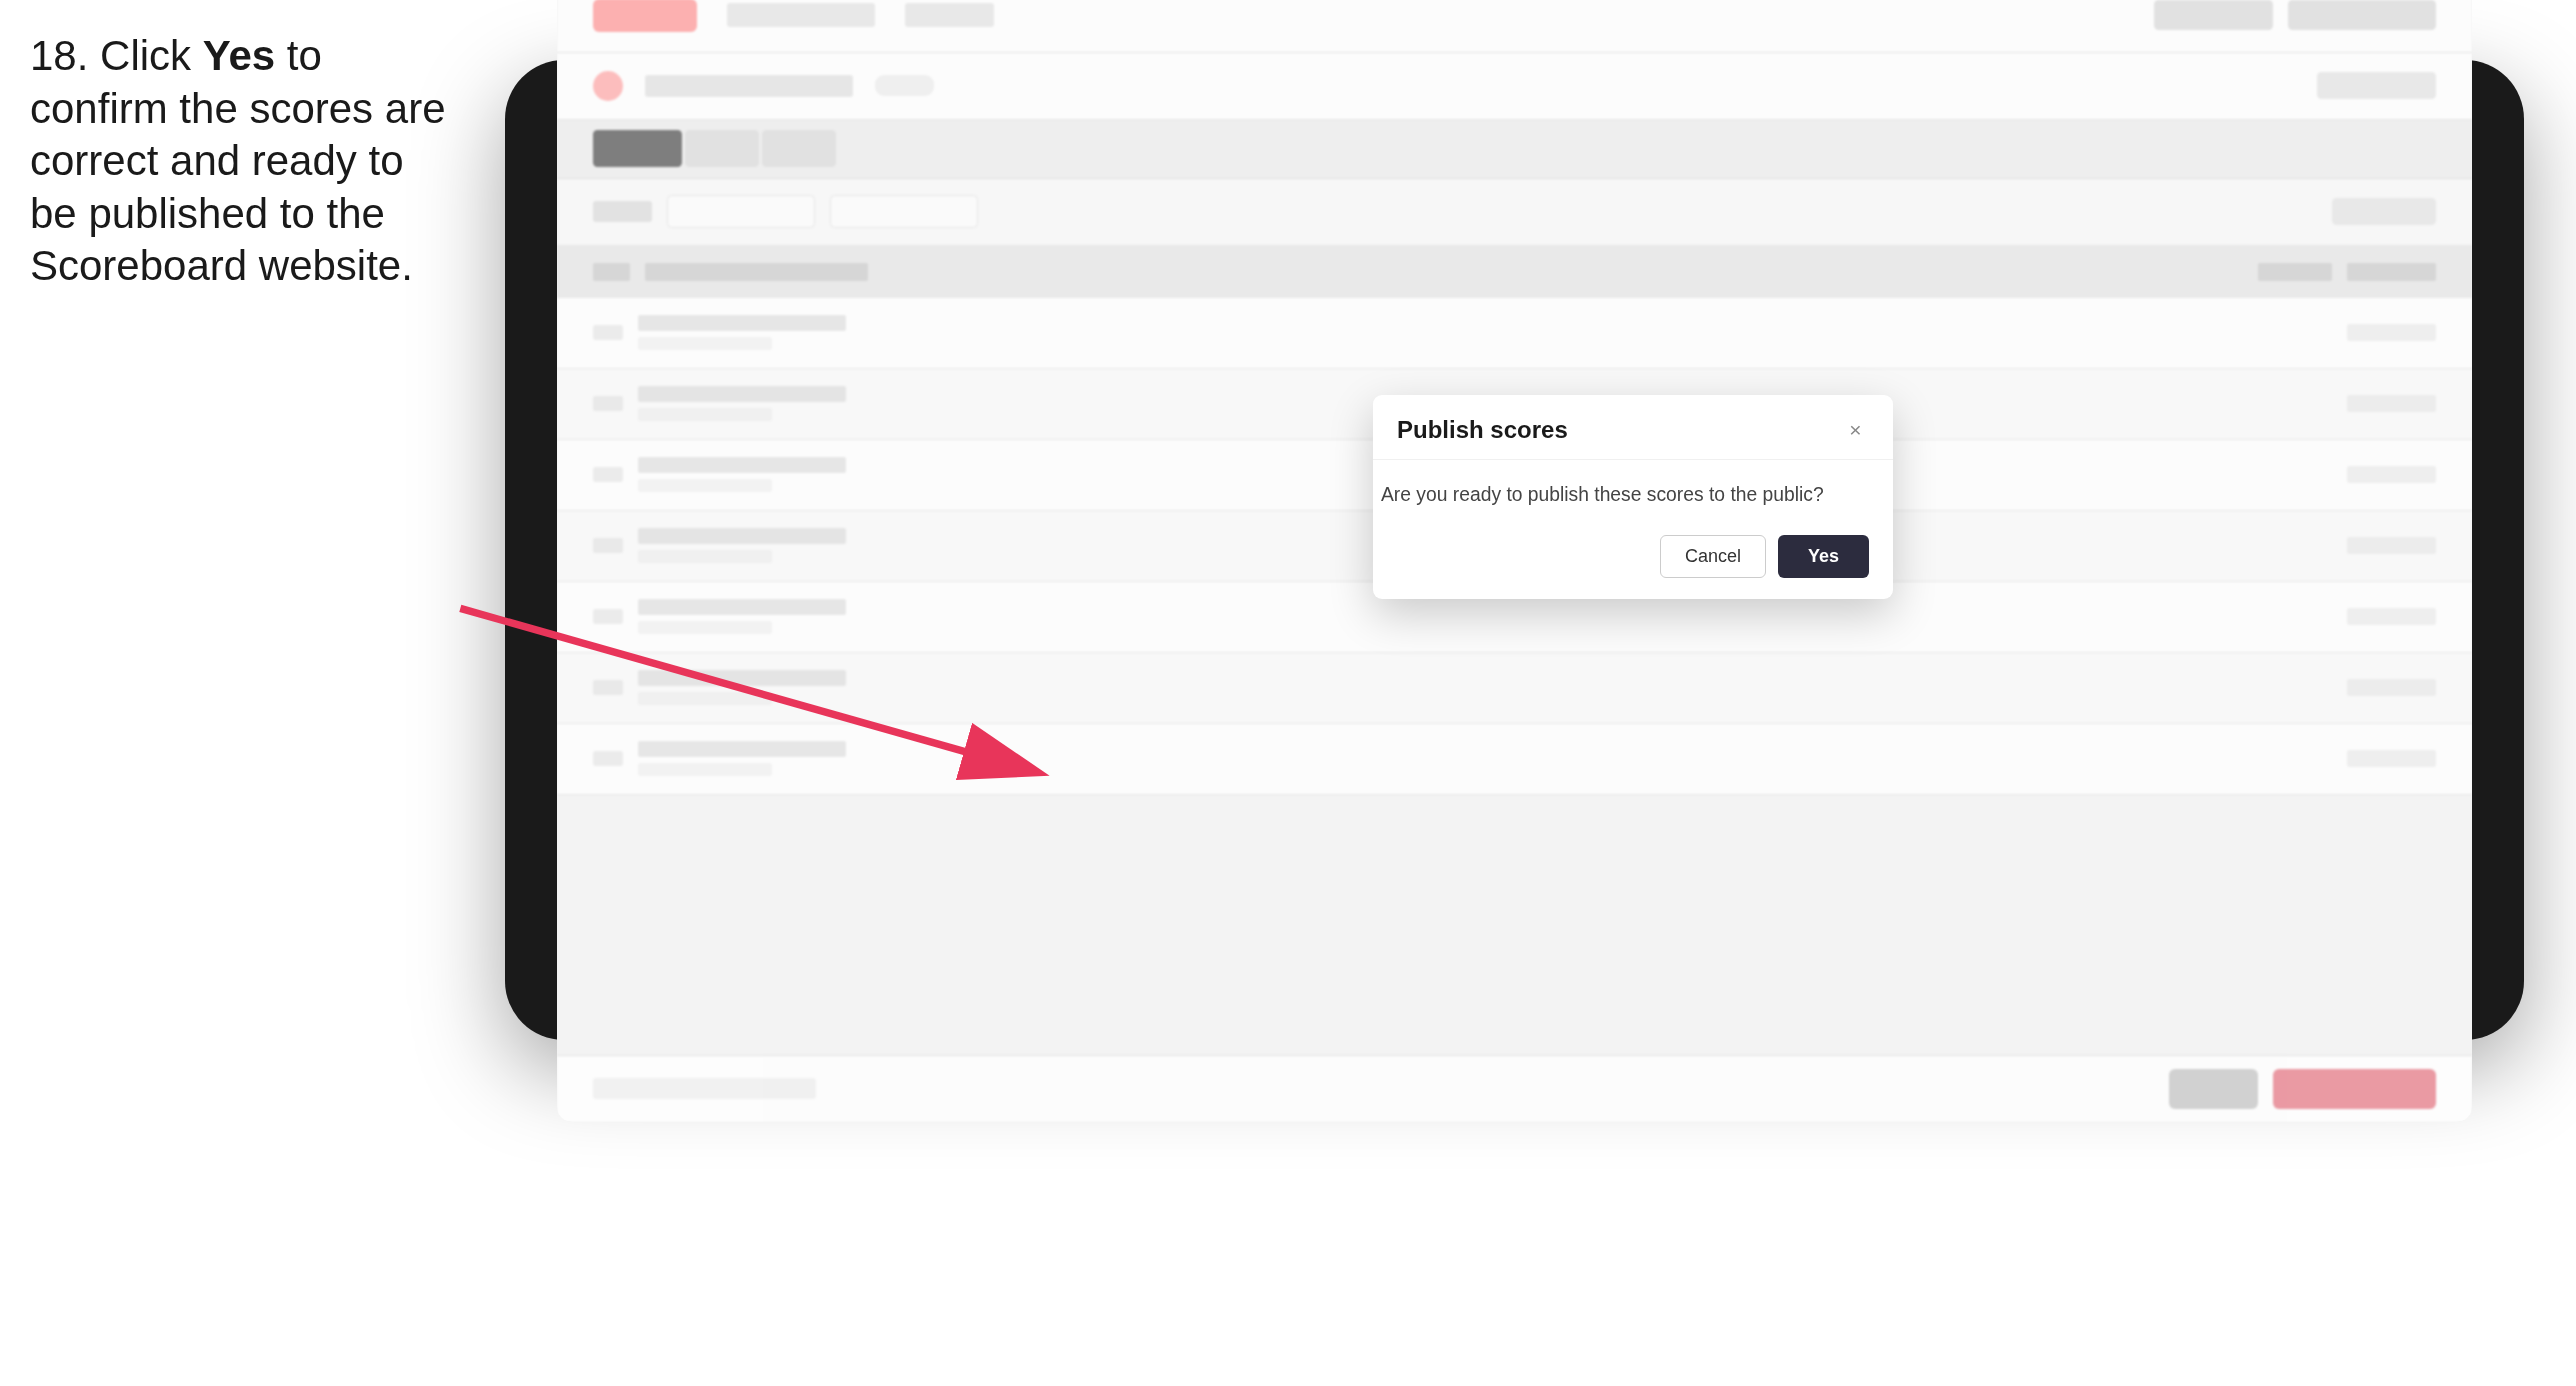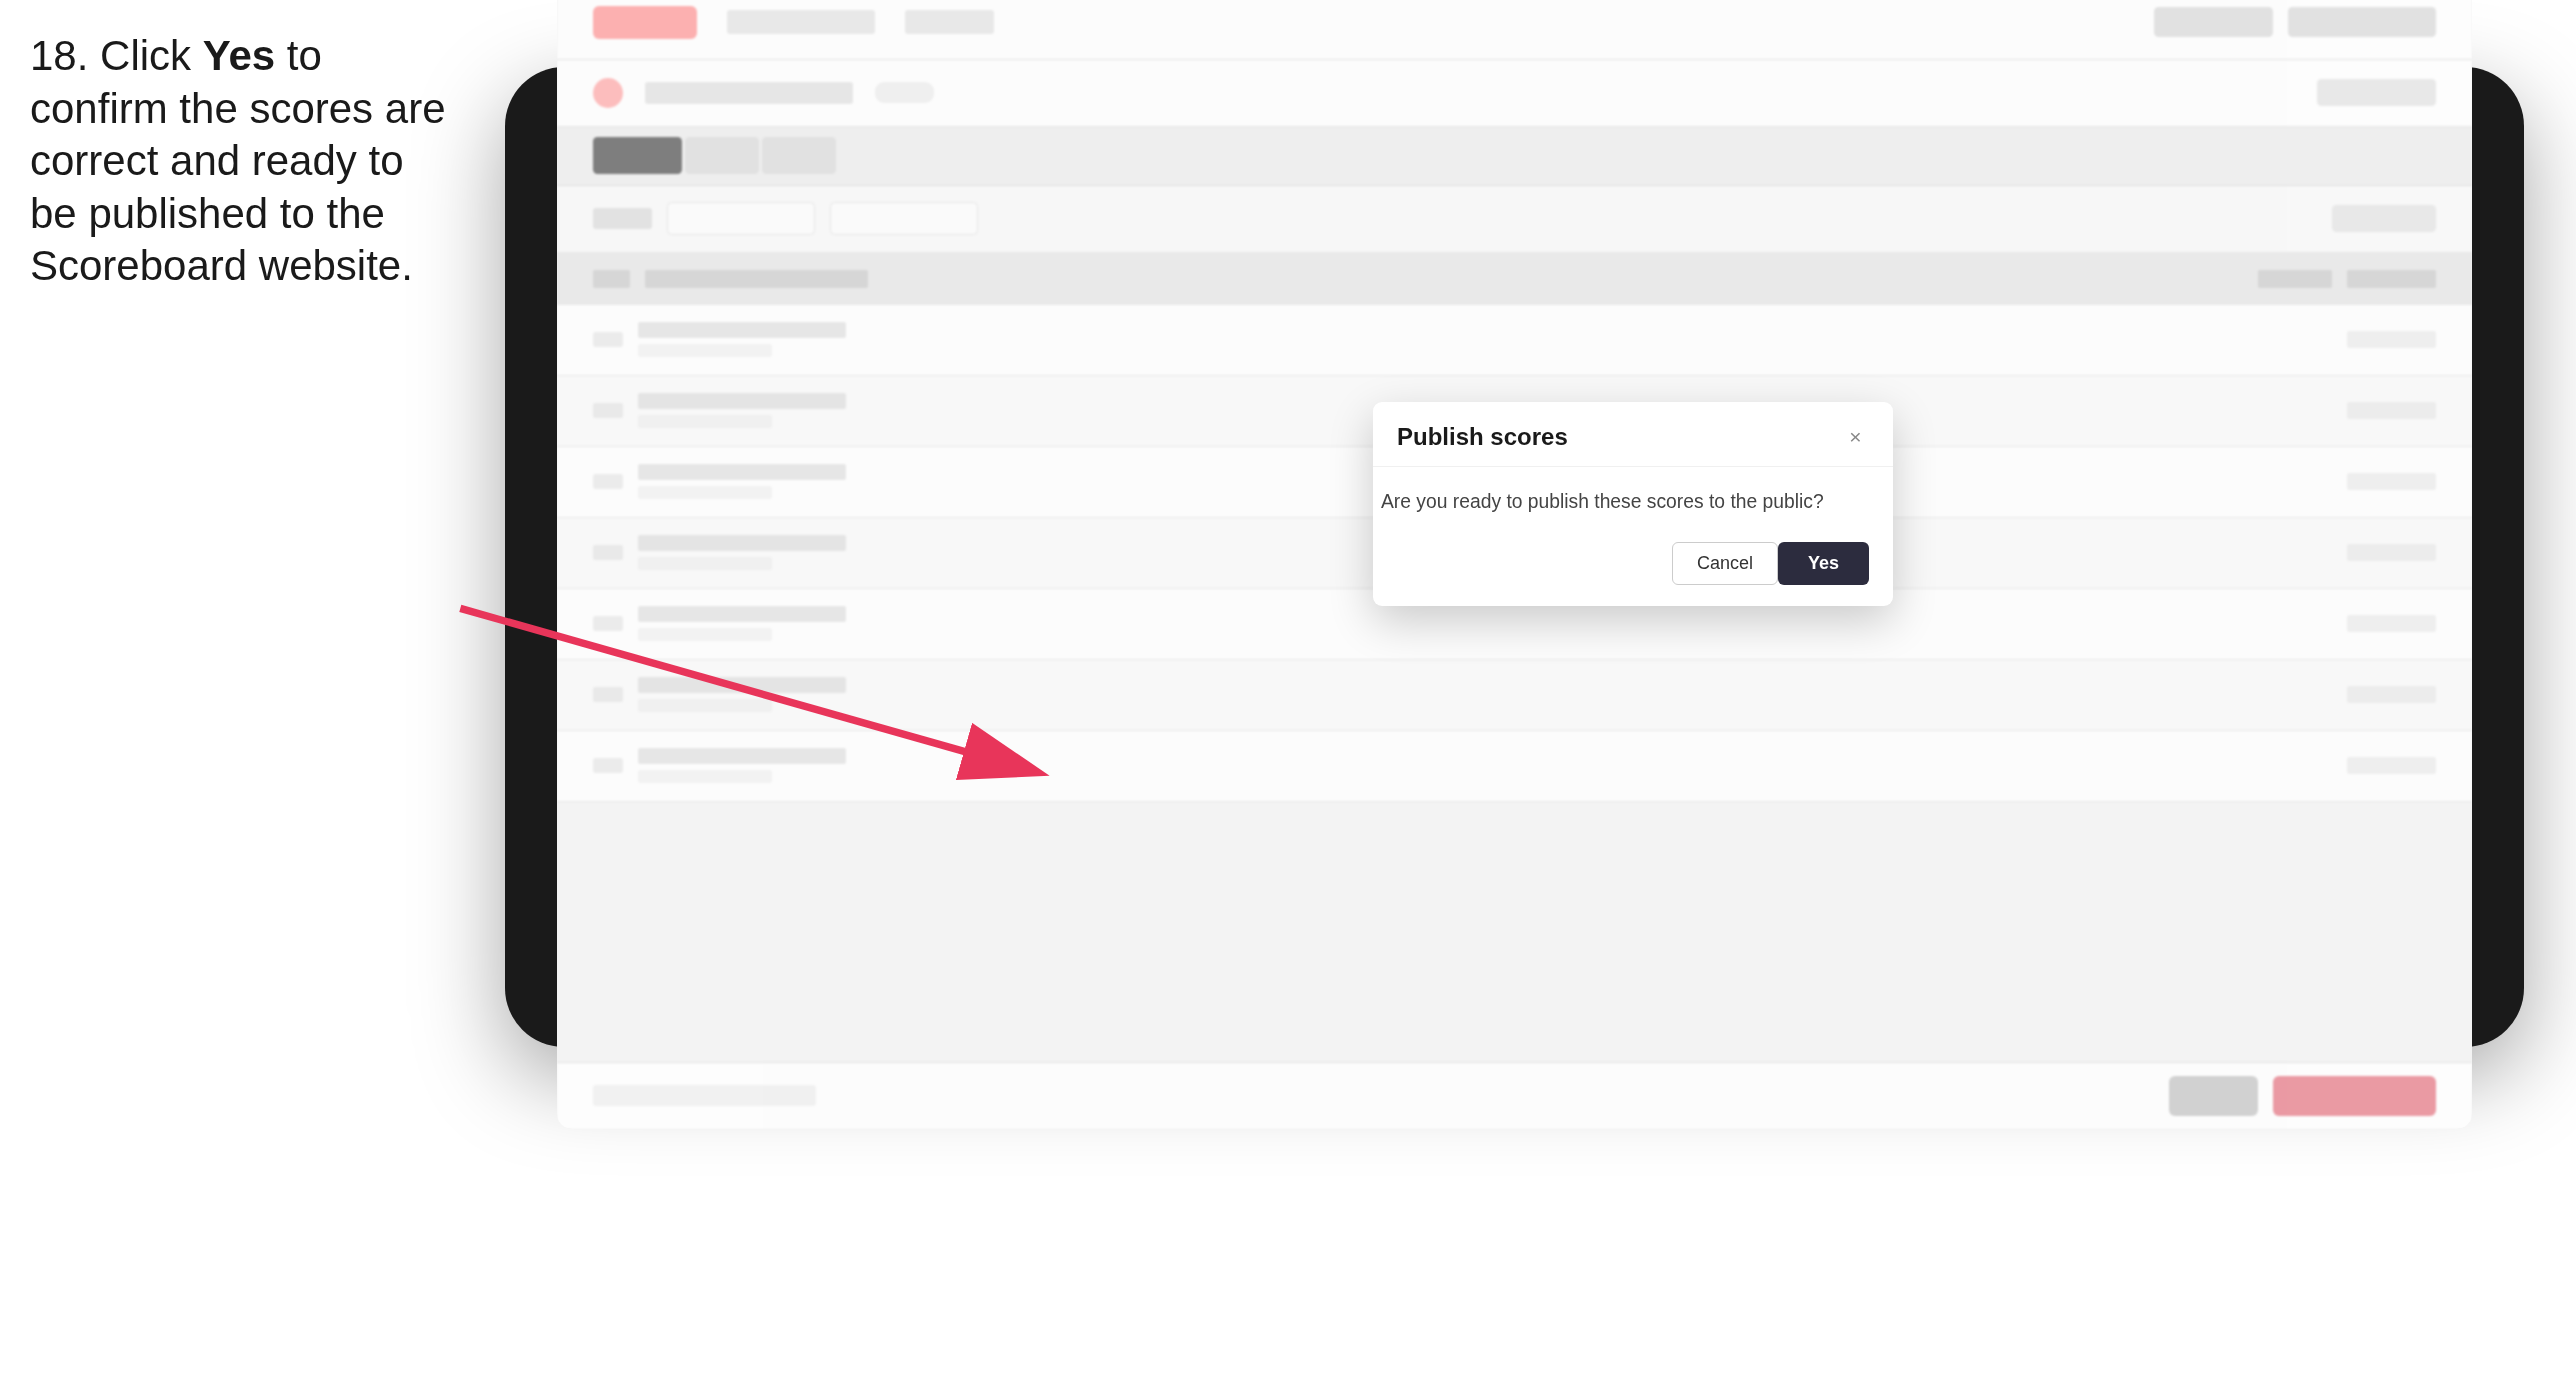--- a/index.html
+++ b/index.html
@@ -23,21 +23,21 @@
       line-height: 1.25;
       color: #1a1a1a;
     }
     .instruction-text strong {
       font-weight: 700;
     }
 
     
     .tablet-device {
       position: absolute;
-      top: 67px;
+      top: 60px;
       left: 505px;
       width: 2019px;
       height: 980px;
       background: #1a1a1a;
       border-radius: 59px;
       box-shadow: 0 30px 89px rgba(0,0,0,0.35);
       display: flex;
       align-items: center;
       justify-content: center;
     }
@@ -408,20 +408,21 @@
 
     .dialog-message {
       font-size: 19.3px;
       color: #444;
       line-height: 1.4;
     }
 
     .dialog-footer {
       display: flex;
       justify-content: flex-end;
+      gap: 12px;
       padding: 12px 24px 21px;
     }
 
     .btn-cancel {
       padding: 10.4px 24px;
       font-size: 18px;
       border: 1.1px solid #ccc;
       border-radius: 6px;
       background: #ffffff;
       color: #333;

